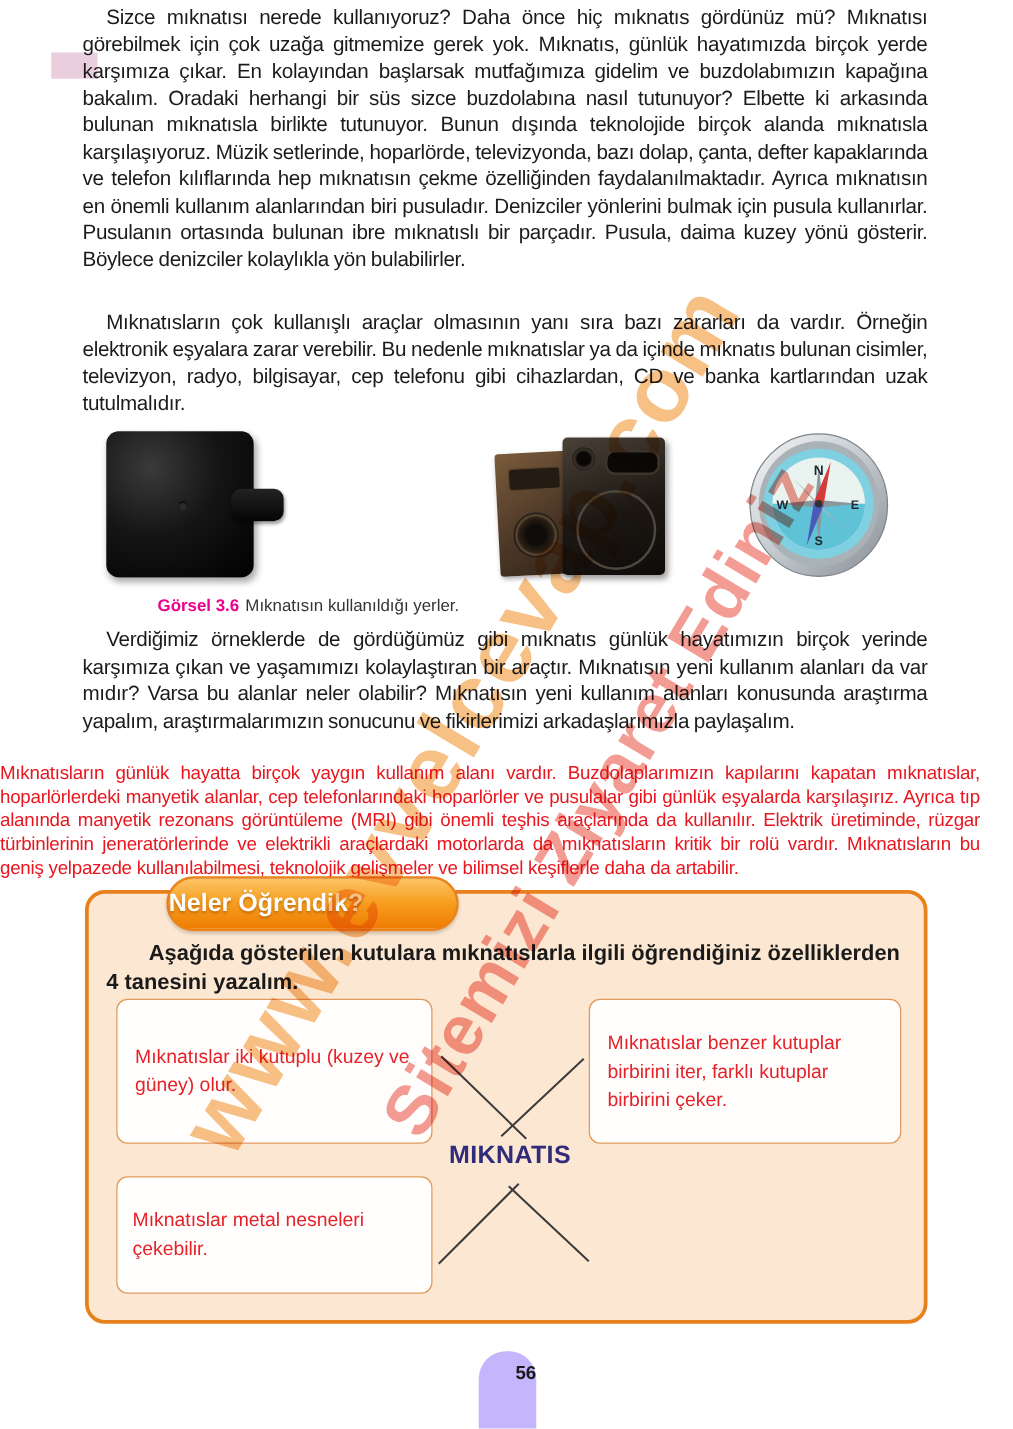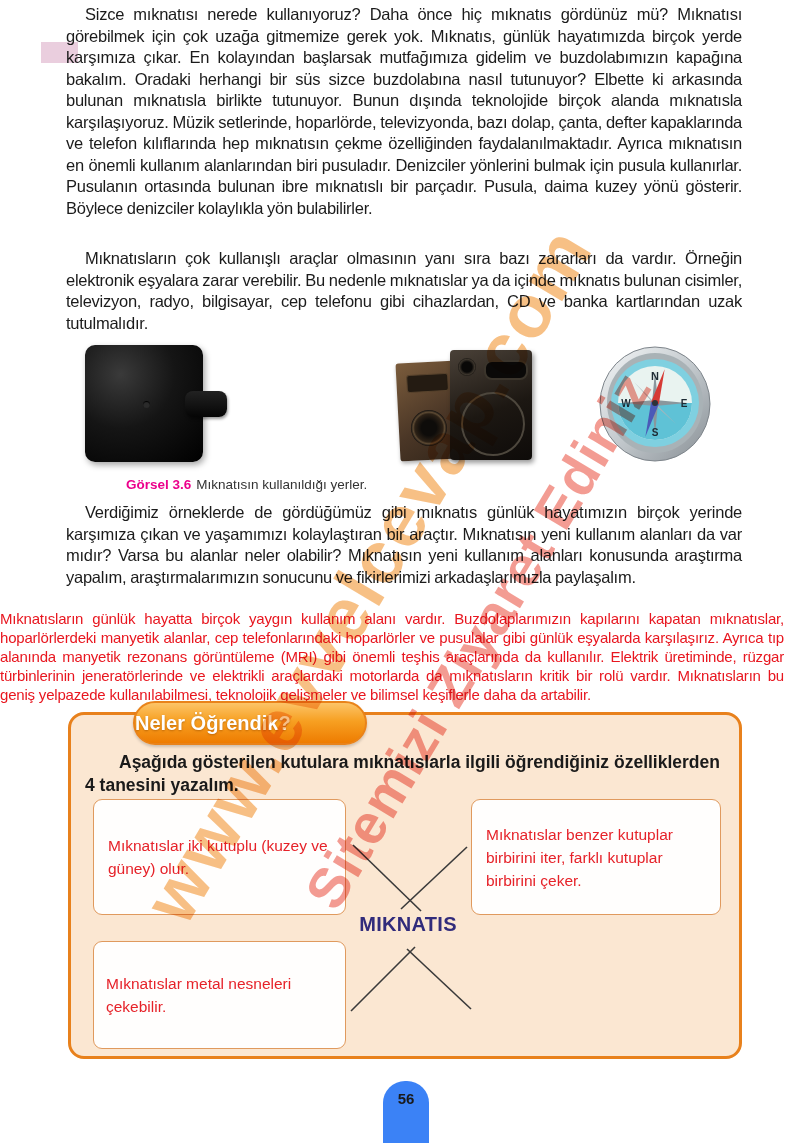--- a/index.html
+++ b/index.html
@@ -79,29 +79,29 @@
      border:2px solid #e9831a;box-sizing:border-box;
      color:#fff;font-weight:bold;font-size:20px;line-height:40px;
      text-shadow:0 1px 2px rgba(150,75,0,0.55);box-shadow:0 2px 3px rgba(0,0,0,0.18);}
   .nb-instruction{position:absolute;left:14px;top:36px;width:640px;margin:0;
      font-weight:bold;font-size:17.5px;line-height:23px;color:#1a1a1a;text-indent:34px;}
   .nb-cell{position:absolute;background:#fffefd;border:1.5px solid #e09a5e;border-radius:9px;
      box-sizing:border-box;display:flex;align-items:center;padding:10px 14px;}
   .nb-cell p{margin:0;color:#e62229;font-size:15.5px;line-height:23px;}
   #cell-1{left:22px;top:84px;width:253px;height:116px;}
   #cell-2{left:400px;top:84px;width:250px;height:116px;}
-  #cell-3{left:22px;top:226px;width:253px;height:108px;padding-left:12px;}
+  #cell-3{left:22px;top:226px;width:253px;height:94px;padding-left:12px;}
   #cell-4{left:400px;top:226px;width:250px;height:108px;}
   .nb-center{position:absolute;left:0;top:198px;width:674px;text-align:center;margin:0;
      font-weight:bold;font-size:20px;letter-spacing:0.3px;color:#312b7b;}
   .nb-lines{position:absolute;left:0;top:0;width:674px;height:347px;}
 
   
   .page-tab{position:absolute;left:383px;top:1081px;width:46px;height:62px;
-     background:#3b82f6;border-radius:22px 22px 0 0;text-align:center;}
+     background:#c4b5fd;border-radius:22px 22px 0 0;text-align:right;}
   .page-tab span{display:inline-block;margin-top:9px;font-weight:bold;font-size:15px;color:#1a1a1a;}
 
   
   .wm{position:absolute;white-space:nowrap;font-weight:bold;mix-blend-mode:multiply;
       pointer-events:none;transform-origin:center;}
   .wm1{left:368px;top:575px;font-size:74px;letter-spacing:2px;color:rgba(246,181,112,0.85);
       transform:translate(-50%,-50%) rotate(-59deg);}
   .wm2{left:478px;top:640px;font-size:56px;letter-spacing:1px;color:rgba(238,118,106,0.72);
       transform:translate(-50%,-50%) rotate(-59deg);}
 </style>

